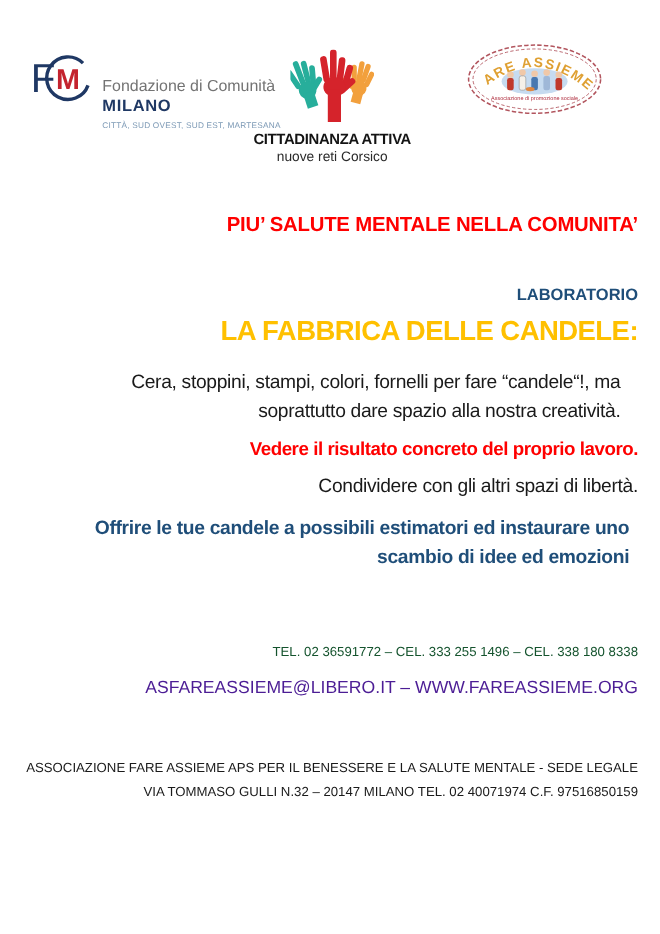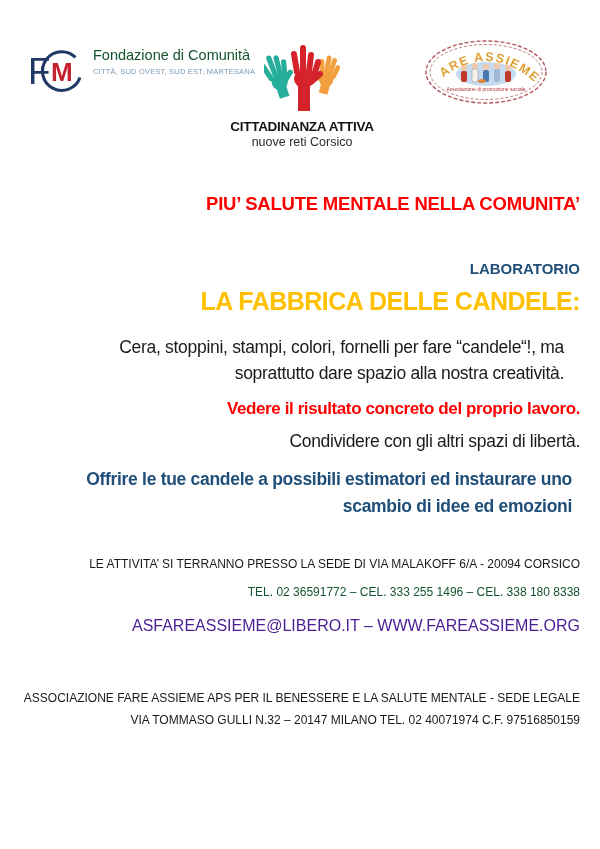--- a/index.html
+++ b/index.html
@@ -8,21 +8,21 @@
     font-family:"Liberation Sans", sans-serif; overflow:hidden;
   }
 
   
   .fcm { position:absolute; left:28px; top:42px; display:flex; gap:7px; }
   .fcm-mark { width:58px; height:58px; flex:0 0 auto; }
   .fcm-mark .f-letter { font-family:"Liberation Sans",sans-serif; font-size:38px; fill:#1F3864; }
   .fcm-mark .m-letter { font-family:"Liberation Sans",sans-serif; font-size:27px; font-weight:bold; fill:#C4232E; }
   .fcm-mark .c-ring { stroke:#1F3864; stroke-width:3.2; fill:none; }
   .fcm-text { padding-top:5px; }
-  .fcm-name  { font-size:14.5px; color:#14532d; }
+  .fcm-name  { font-size:14.5px; color:#737373;margin-top:24px; }
   .fcm-city  { font-size:15px; font-weight:bold; color:#1F3864; letter-spacing:.6px; margin-top:1px; }
   .fcm-areas { font-size:7.5px; color:#7C99B5; letter-spacing:.2px; margin-top:4px; }
 
   .citta { position:absolute; left:220px; top:45px; width:164px; text-align:center; }
   .hands { display:block; margin:0 auto; }
   .citta-title { font-weight:bold; font-size:13.5px; color:#141414; letter-spacing:-.3px; margin-top:8px; }
   .citta-sub   { font-size:12.5px; color:#2b2b2b; margin-top:1px;text-align:center; }
 
   .fare { position:absolute; left:424px; top:38px; }
   .fare .arc-text { font-family:"Liberation Sans",sans-serif; font-size:12.5px; font-weight:bold;
@@ -54,20 +54,21 @@
 <div class="page">
 
   <div class="fcm">
     <svg class="fcm-mark" viewBox="0 0 60 58">
       <text class="f-letter" x="0" y="42">F</text>
       <path class="c-ring" d="M 49.1 14.9 A 20 20 0 1 0 53.8 35.8"></path>
       <text class="m-letter" x="35" y="39" text-anchor="middle">M</text>
     </svg>
     <div class="fcm-text">
       <div class="fcm-name">Fondazione di Comunità</div>
+      <div class="fcm-city">MILANO</div>
       <div class="fcm-areas">CITTÀ, SUD OVEST, SUD EST, MARTESANA</div>
     </div>
   </div>
 
   <div class="citta">
     <svg class="hands" width="76" height="66" viewBox="0 0 76 66">
 
       <g fill="#27AE9B" stroke="#27AE9B" stroke-width="5.2" stroke-linecap="round" transform="rotate(-18 16 38)">
         <line x1="9" y1="31" x2="5" y2="17"></line>
         <line x1="14" y1="29" x2="13" y2="11"></line>
@@ -132,20 +133,19 @@
   </div>
 
   <div class="line headline">PIU’ SALUTE MENTALE NELLA COMUNITA’</div>
   <div class="line kicker">LABORATORIO</div>
   <div class="line titleline">LA FABBRICA DELLE CANDELE:</div>
   <div class="line body1">Cera, stoppini, stampi, colori, fornelli per fare “candele“!, ma soprattutto dare spazio alla nostra creatività.</div>
   <div class="line body2">Condividere con gli altri spazi di libertà.</div>
   <div class="line red-hl">Vedere il risultato concreto del proprio lavoro.</div>
   <div class="line blue-hl">Offrire le tue candele a possibili estimatori ed instaurare uno scambio di idee ed emozioni</div>
 
-  <div class="line venue">LE ATTIVITA’ SI TERRANNO PRESSO LA SEDE DI VIA MALAKOFF 6/A - 20094 CORSICO</div>
   <div class="line phones">TEL. 02 36591772 – CEL. 333 255 1496 – CEL. 338 180 8338</div>
   <div class="line web">ASFAREASSIEME@LIBERO.IT – WWW.FAREASSIEME.ORG</div>
 
   <div class="line footer1">ASSOCIAZIONE FARE ASSIEME APS PER IL BENESSERE E LA SALUTE MENTALE - SEDE LEGALE</div>
   <div class="line footer2">VIA TOMMASO GULLI N.32 – 20147 MILANO TEL. 02 40071974 C.F. 97516850159</div>
 
 </div>
 
 </body></html>

